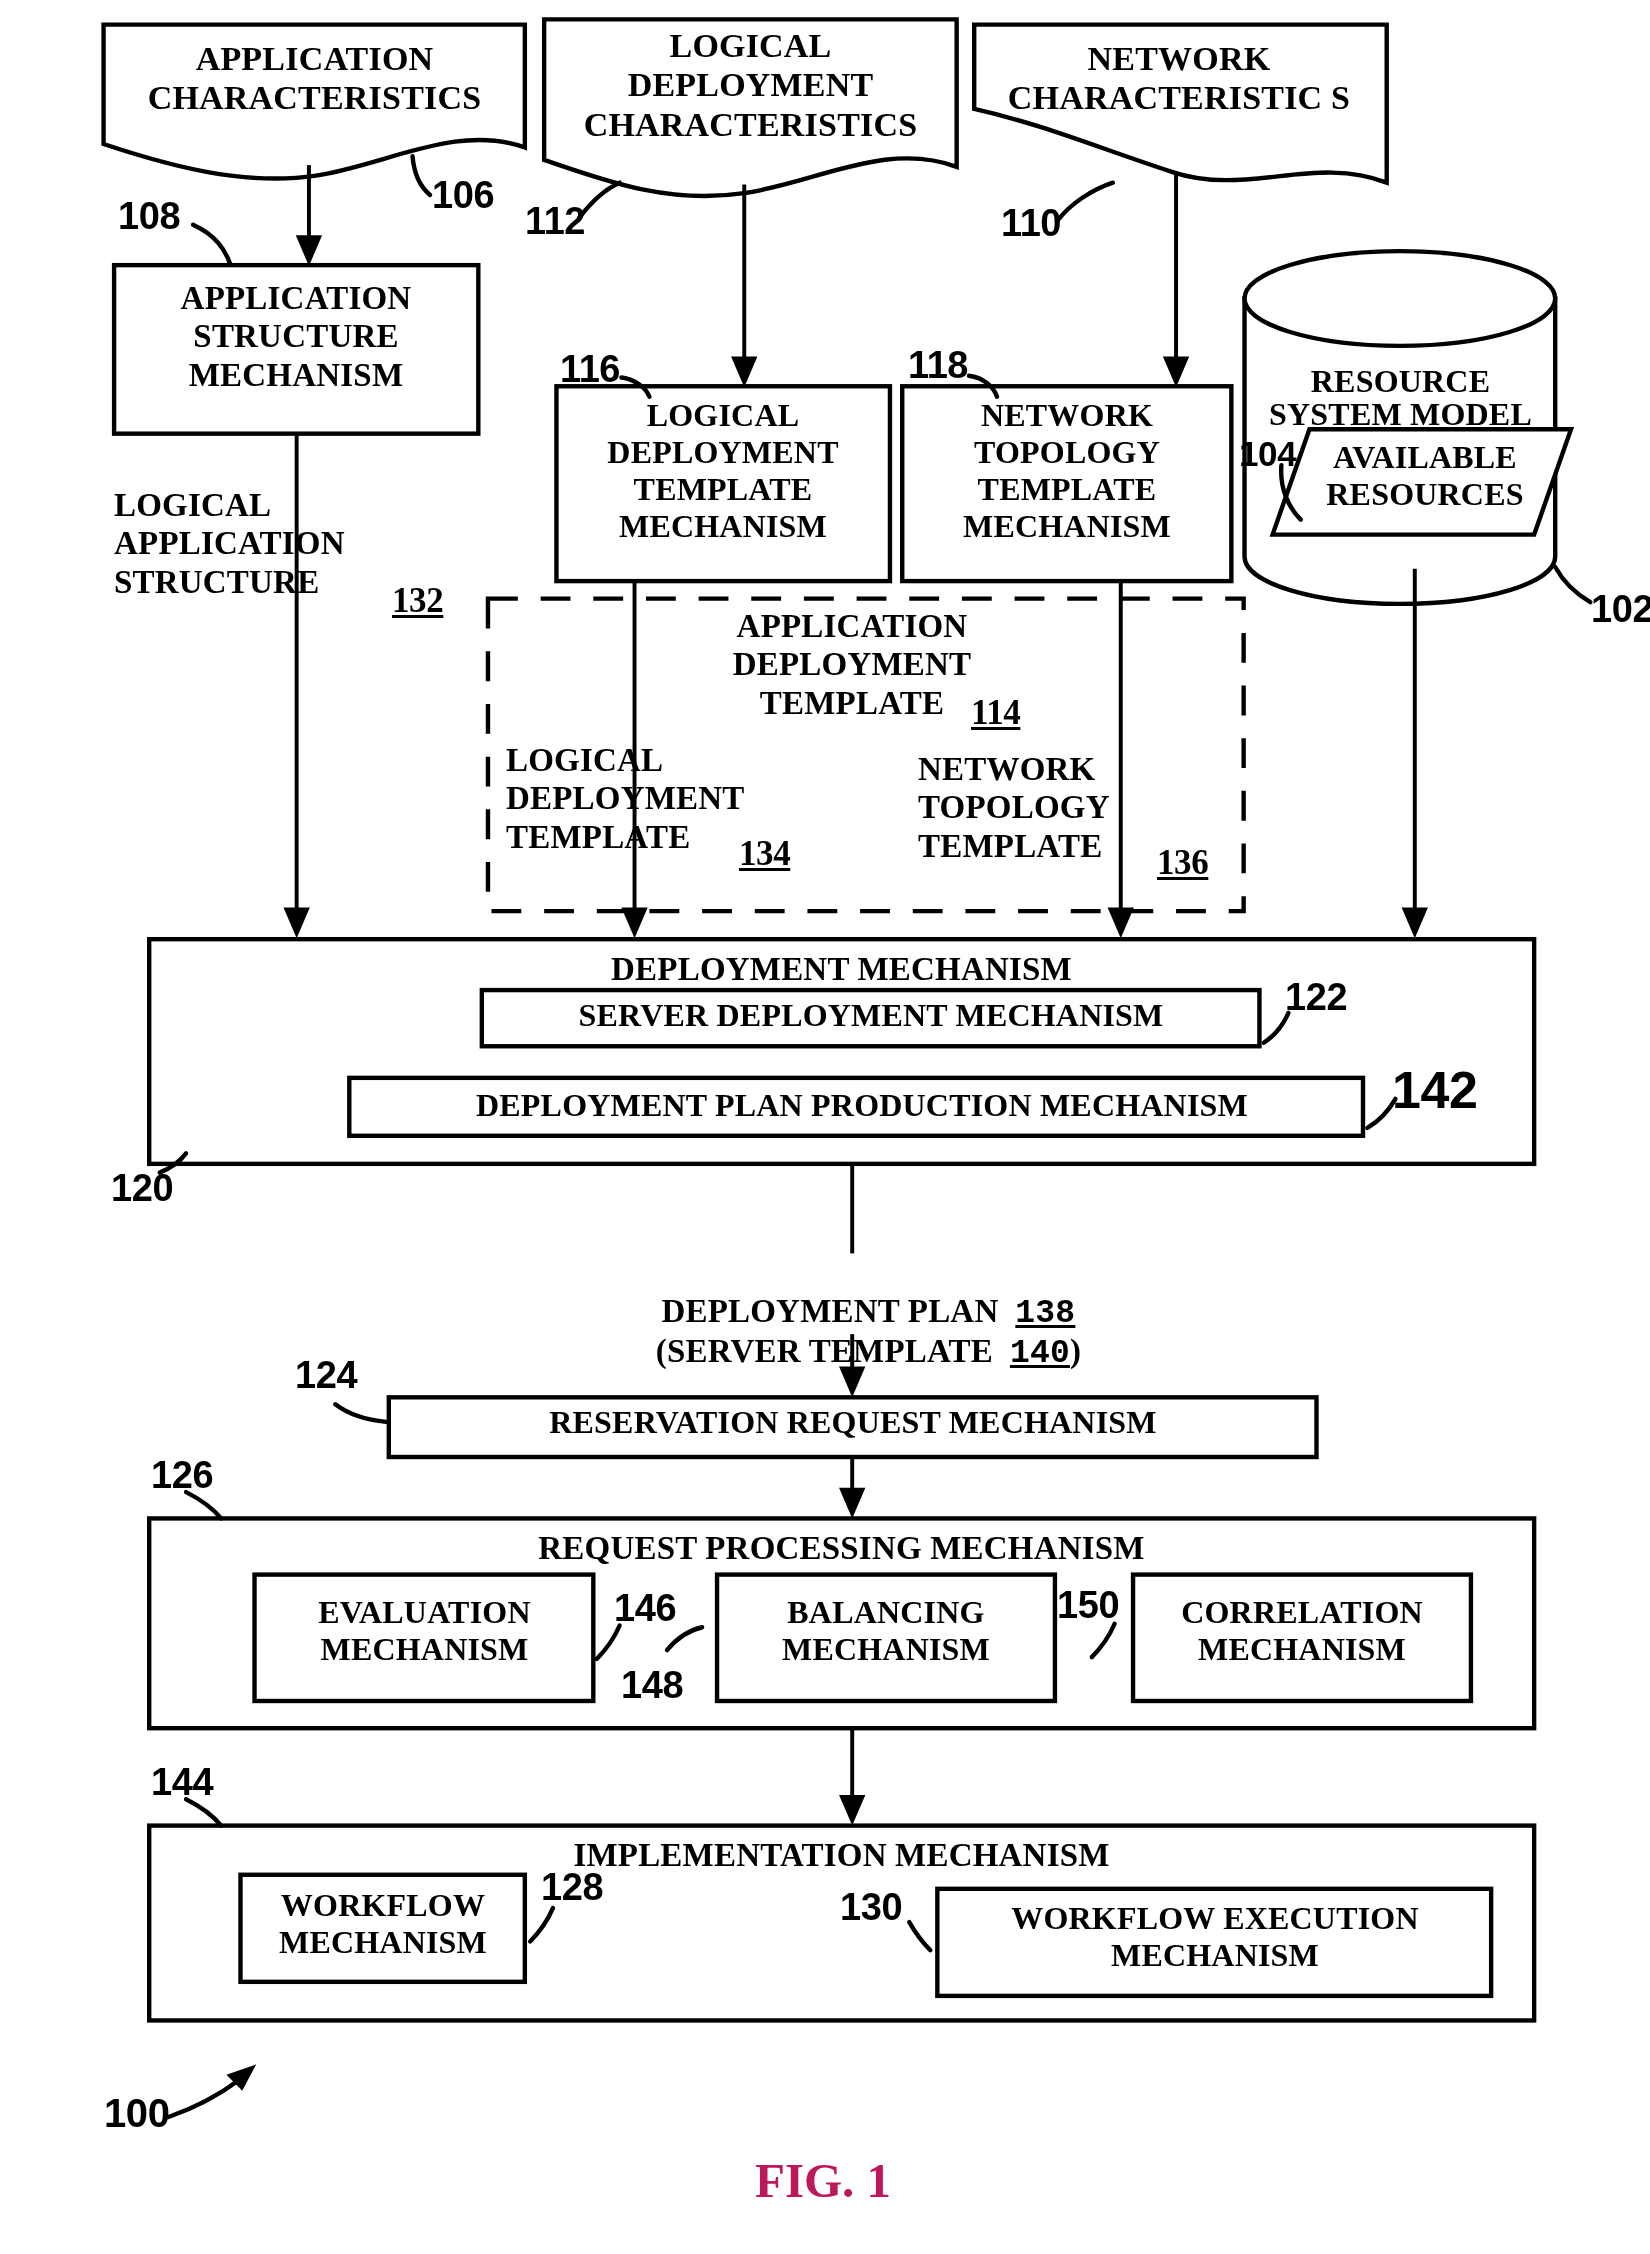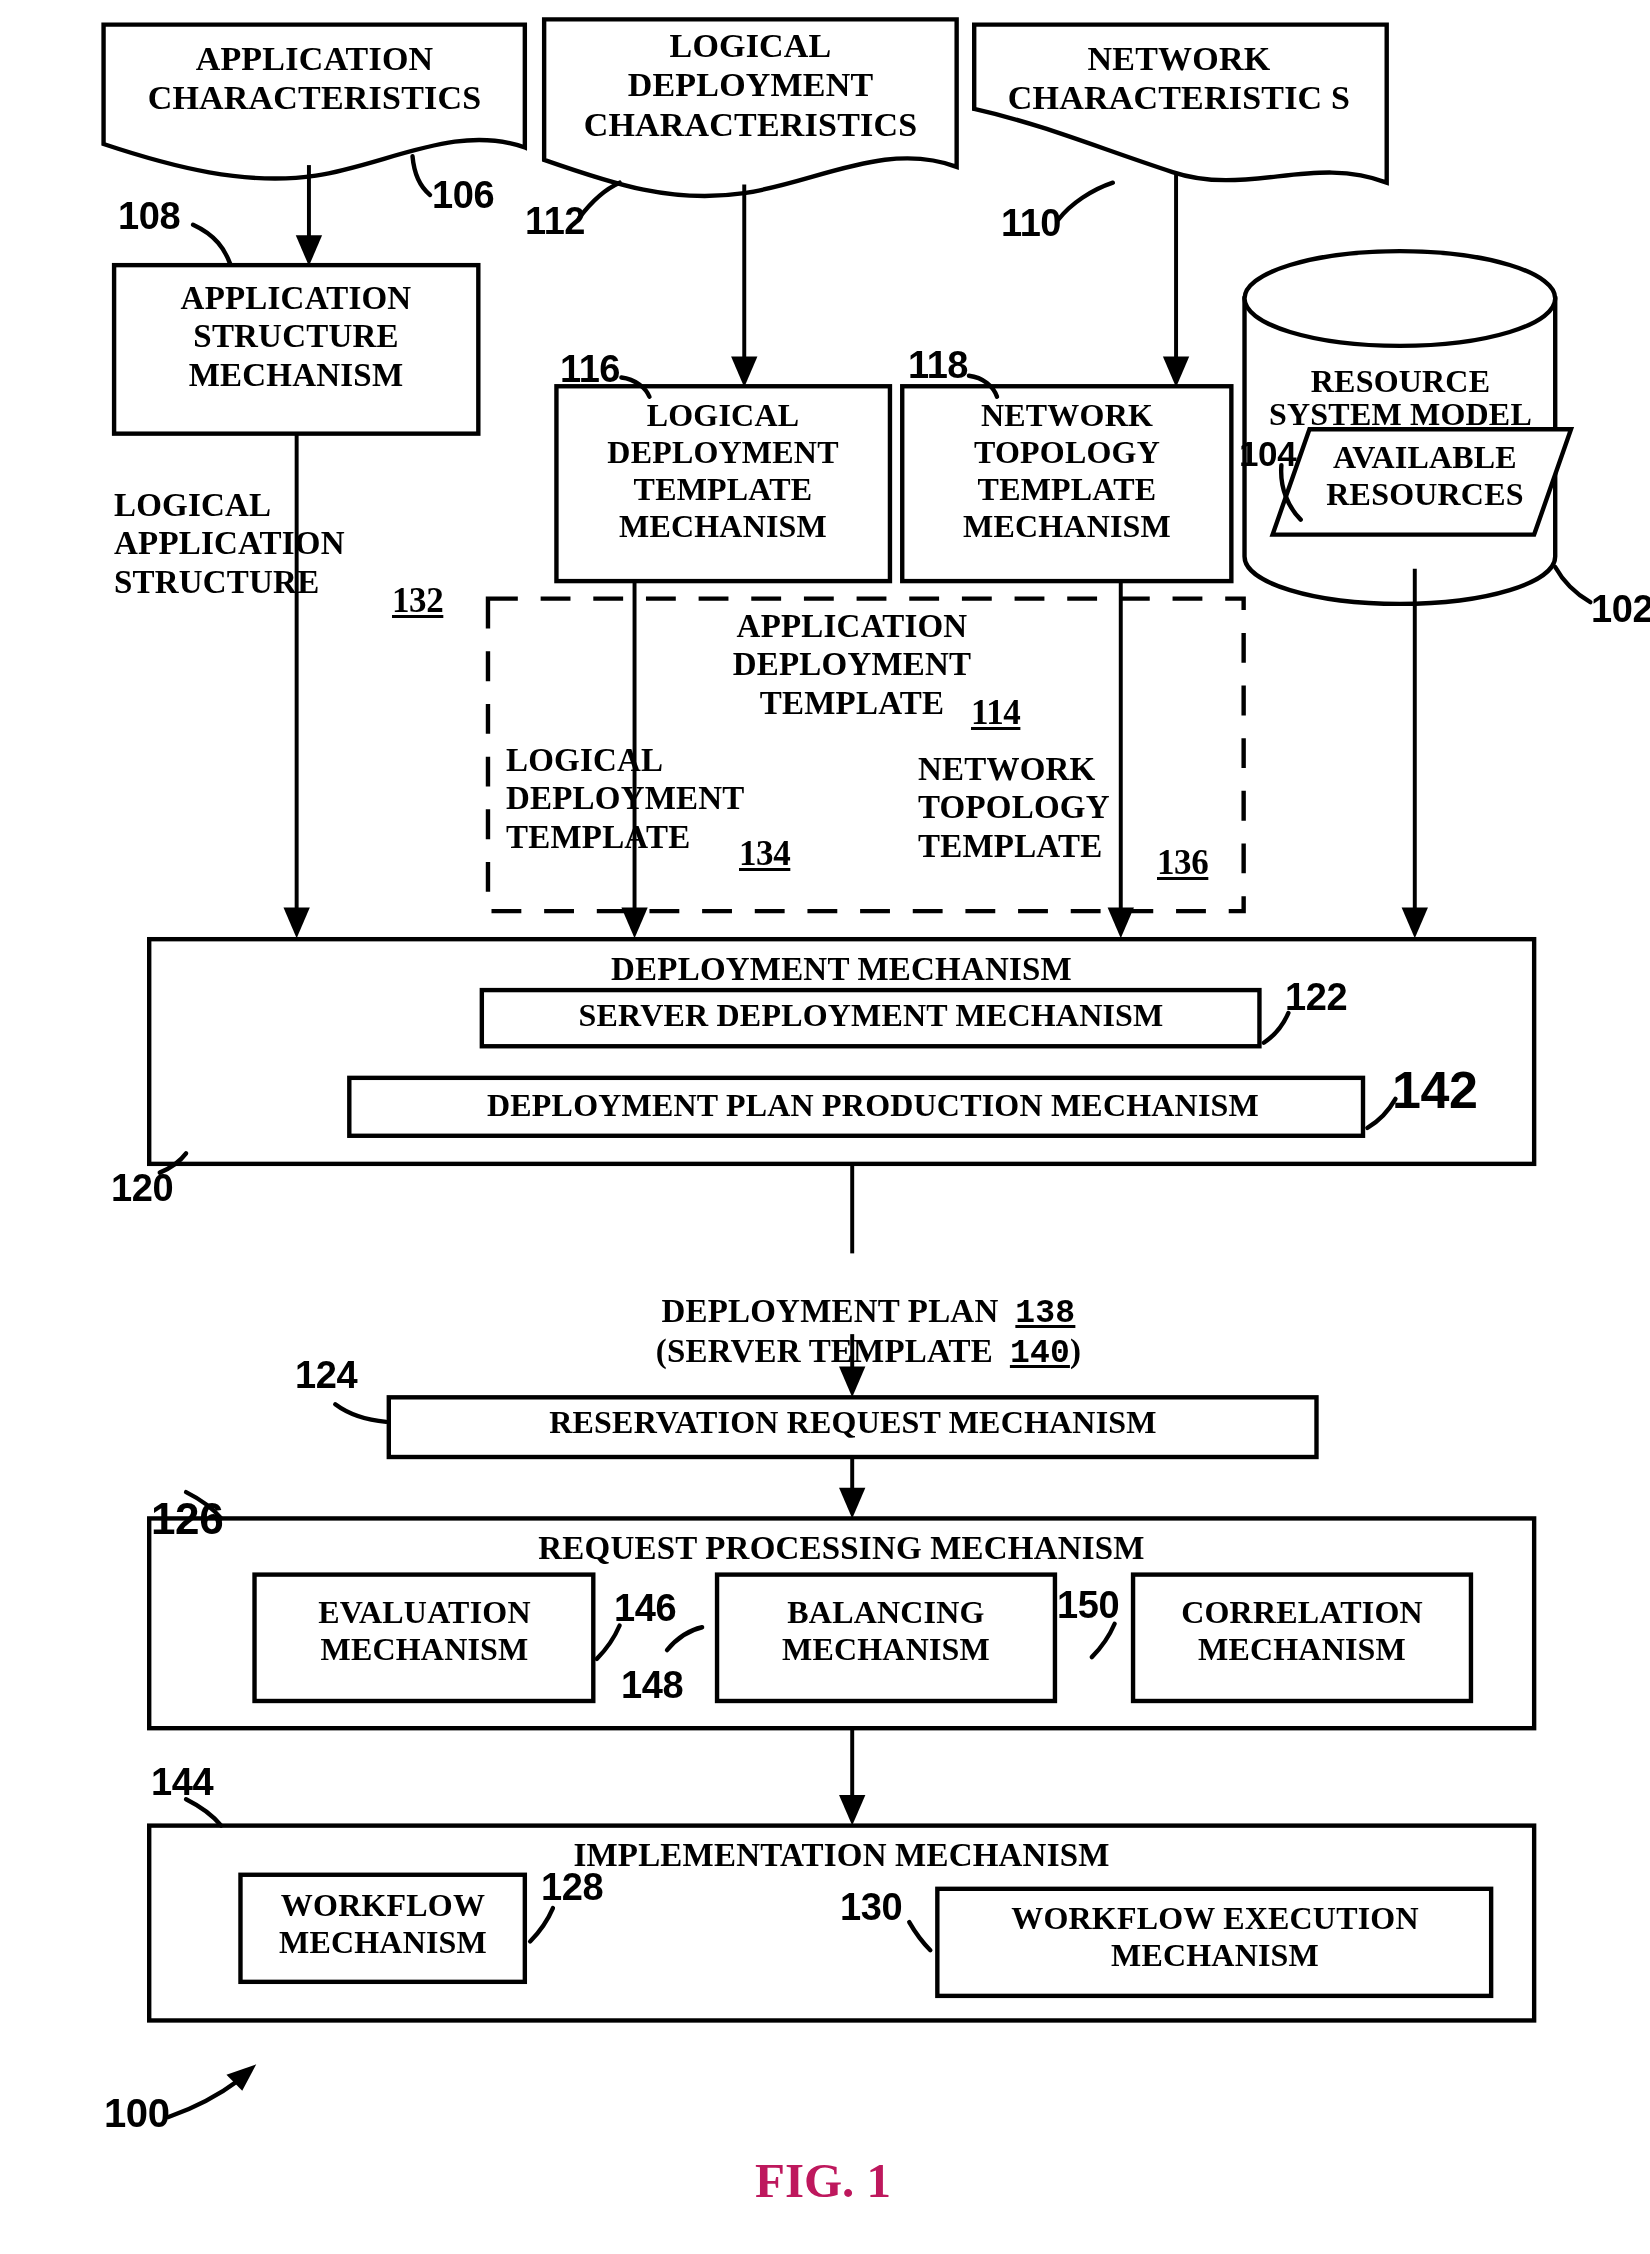--- a/index.html
+++ b/index.html
@@ -240,35 +240,35 @@
 
   <div class="tx left" style="left:918px; top:750px; width:298px; font-size:33px;">NETWORK<br>TOPOLOGY<br>TEMPLATE</div>
   <div class="ref u" style="left:1157px; top:843px; font-size:35px; font-family:'Liberation Serif',serif;">136</div>
 
   <div class="tx" style="left:149px; top:950px; width:1385px; font-size:33px;">DEPLOYMENT MECHANISM</div>
   <div class="ref" style="left:111px; top:1167px; font-size:38px;">120</div>
 
   <div class="tx" style="left:482px; top:997px; width:778px; font-size:32px;">SERVER DEPLOYMENT MECHANISM</div>
   <div class="ref" style="left:1285px; top:976px; font-size:38px;">122</div>
 
-  <div class="tx" style="left:366px; top:1087px; width:1014px; font-size:32px;">DEPLOYMENT PLAN PRODUCTION MECHANISM</div>
+  <div class="tx" style="left:355px; top:1087px; width:1014px; font-size:32px;">DEPLOYMENT PLAN PRODUCTION MECHANISM</div>
   <div class="ref" style="left:1392px; top:1060px; font-size:52px;">142</div>
 
   <div class="tx" style="left:562px; top:1254px; width:579px; font-size:33px;">
     <span>DEPLOYMENT PLAN</span><span>&nbsp;&nbsp;</span><span class="u">138</span>
   </div>
   <div class="tx" style="left:562px; top:1294px; width:579px; font-size:33px;">
     <span>(SERVER TEMPLATE</span><span>&nbsp;&nbsp;</span><span class="u">140</span><span>)</span>
   </div>
 
   <div class="tx" style="left:389px; top:1404px; width:928px; font-size:32px;">RESERVATION REQUEST MECHANISM</div>
   <div class="ref" style="left:295px; top:1354px; font-size:38px;">124</div>
 
   <div class="tx" style="left:149px; top:1529px; width:1385px; font-size:33px;">REQUEST PROCESSING MECHANISM</div>
-  <div class="ref" style="left:151px; top:1454px; font-size:44px;margin-top:40px;">126</div>
+  <div class="ref" style="left:151px; top:1454px; font-size:38px;">126</div>
 
   <div class="tx" style="left:255px; top:1594px; width:339px; font-size:32px;">EVALUATION<br>MECHANISM</div>
   <div class="ref" style="left:614px; top:1587px; font-size:38px;">146</div>
 
   <div class="tx" style="left:717px; top:1594px; width:338px; font-size:32px;">BALANCING<br>MECHANISM</div>
   <div class="ref" style="left:621px; top:1664px; font-size:38px;">148</div>
 
   <div class="tx" style="left:1133px; top:1594px; width:338px; font-size:32px;">CORRELATION<br>MECHANISM</div>
   <div class="ref" style="left:1057px; top:1584px; font-size:38px;">150</div>
 

